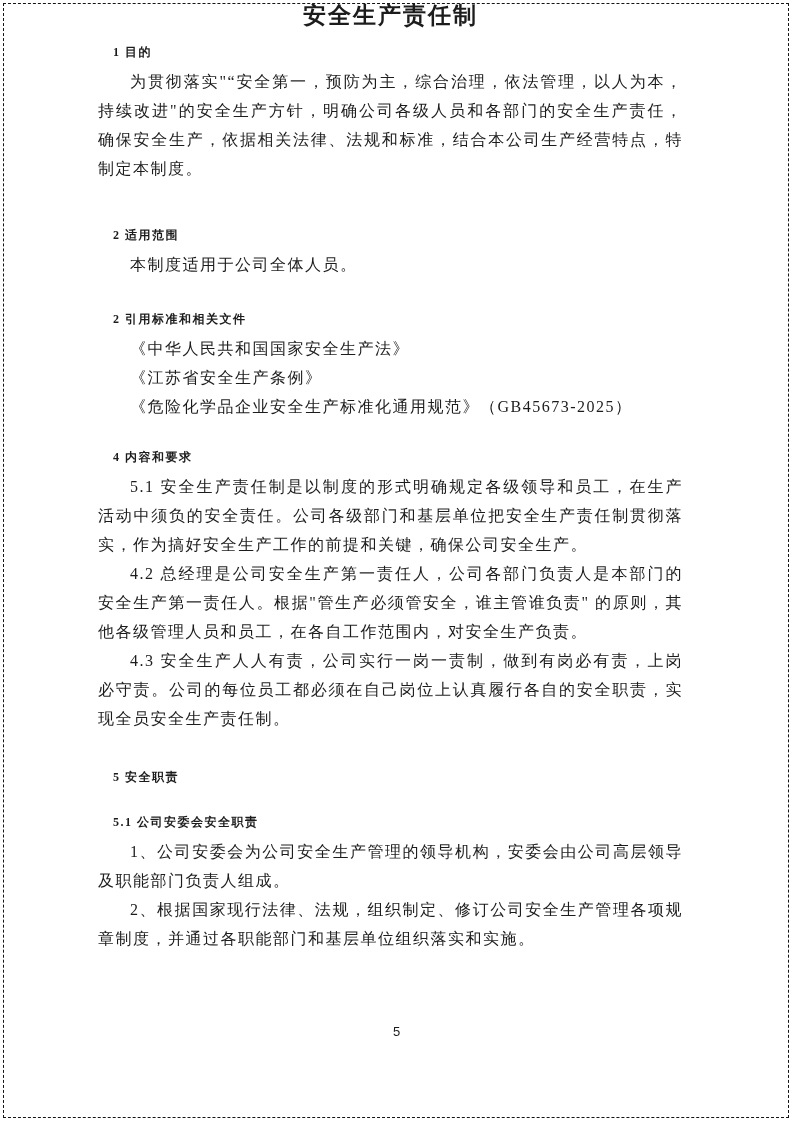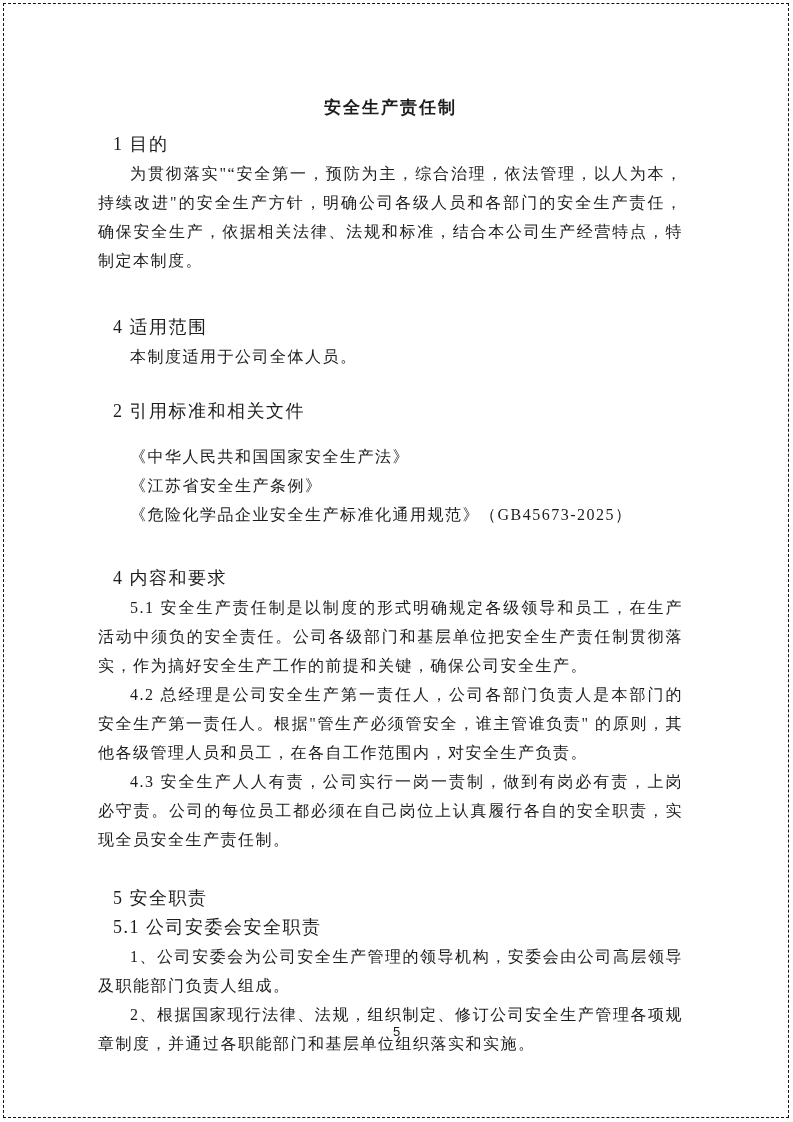--- a/index.html
+++ b/index.html
@@ -21,49 +21,48 @@
     border: 1px dashed #141414;
     pointer-events: none;
   }
   .content {
     position: absolute;
     left: 98px;
     top: 0;
     width: 585px;
   }
   .doc-title {
-    margin-top: 92px;
     text-align: center;
-    font-size: 17px;
+    font-size: 23px;
     font-weight: bold;
     letter-spacing: 2px;
     line-height: 32px;
   }
   .sec-heading {
-    font-size: 18px;
-    font-weight: normal;
+    font-size: 12px;
+    font-weight: bold;
     line-height: 29px;
     margin: 0 0 0 15px;
     letter-spacing: 1.5px;
   }
   .sec-heading.s1 { margin-top: 6px; }
   .sec-heading.s2 { margin-top: 38px; }
   .sec-heading.s3 { margin-top: 26px; }
-  .sec-heading.s4 { margin-top: 35px; }
+  .sec-heading.s4 { margin-top: 22px; }
   .sec-heading.s5 { margin-top: 30px; }
-  .sec-heading.sub { margin-top: 0; }
+  .sec-heading.sub { margin-top: 16px; }
   p.body-para {
     margin: 0;
     font-size: 16px;
     line-height: 29px;
     text-align: justify;
     text-indent: 32px;
     letter-spacing: 1.5px;
   }
-  .refs { margin-top: 16px; }
+  .refs { margin-top: 0; }
   p.ref-line {
     margin: 0;
     font-size: 16px;
     line-height: 29px;
     text-align: left;
     text-indent: 32px;
     letter-spacing: 1.5px;
   }
   .page-number {
     position: absolute;
@@ -81,21 +80,21 @@
 
 <div class="page-border"></div>
 
 <div class="content">
 
   <div class="doc-title">安全生产责任制</div>
 
   <div class="sec-heading s1">1 目的</div>
   <p class="body-para">为贯彻落实"“安全第一，预防为主，综合治理，依法管理，以人为本，持续改进"的安全生产方针，明确公司各级人员和各部门的安全生产责任，确保安全生产，依据相关法律、法规和标准，结合本公司生产经营特点，特制定本制度。</p>
 
-  <div class="sec-heading s2">4 适用范围</div>
+  <div class="sec-heading s2">2 适用范围</div>
   <p class="body-para">本制度适用于公司全体人员。</p>
 
   <div class="sec-heading s3">2 引用标准和相关文件</div>
   <div class="refs">
     <p class="ref-line">《中华人民共和国国家安全生产法》</p>
     <p class="ref-line">《江苏省安全生产条例》</p>
     <p class="ref-line">《危险化学品企业安全生产标准化通用规范》（GB45673-2025）</p>
   </div>
 
   <div class="sec-heading s4">4 内容和要求</div>

